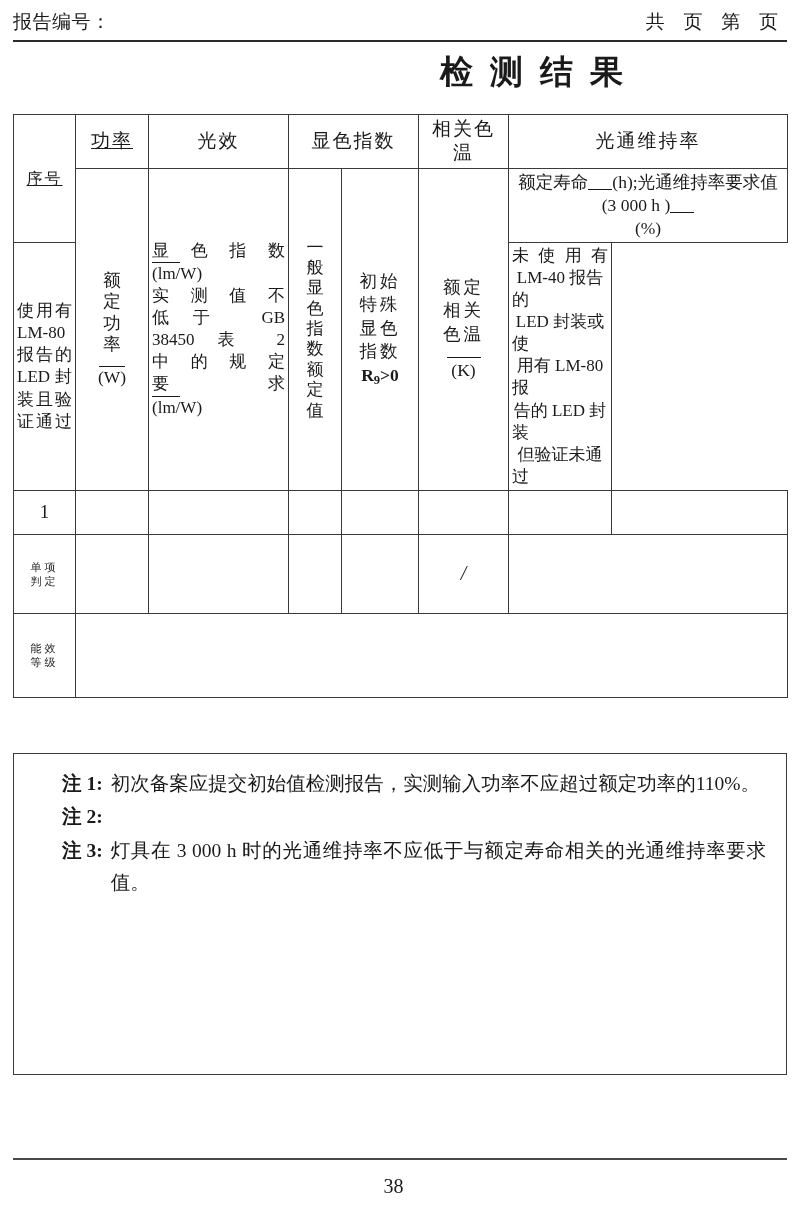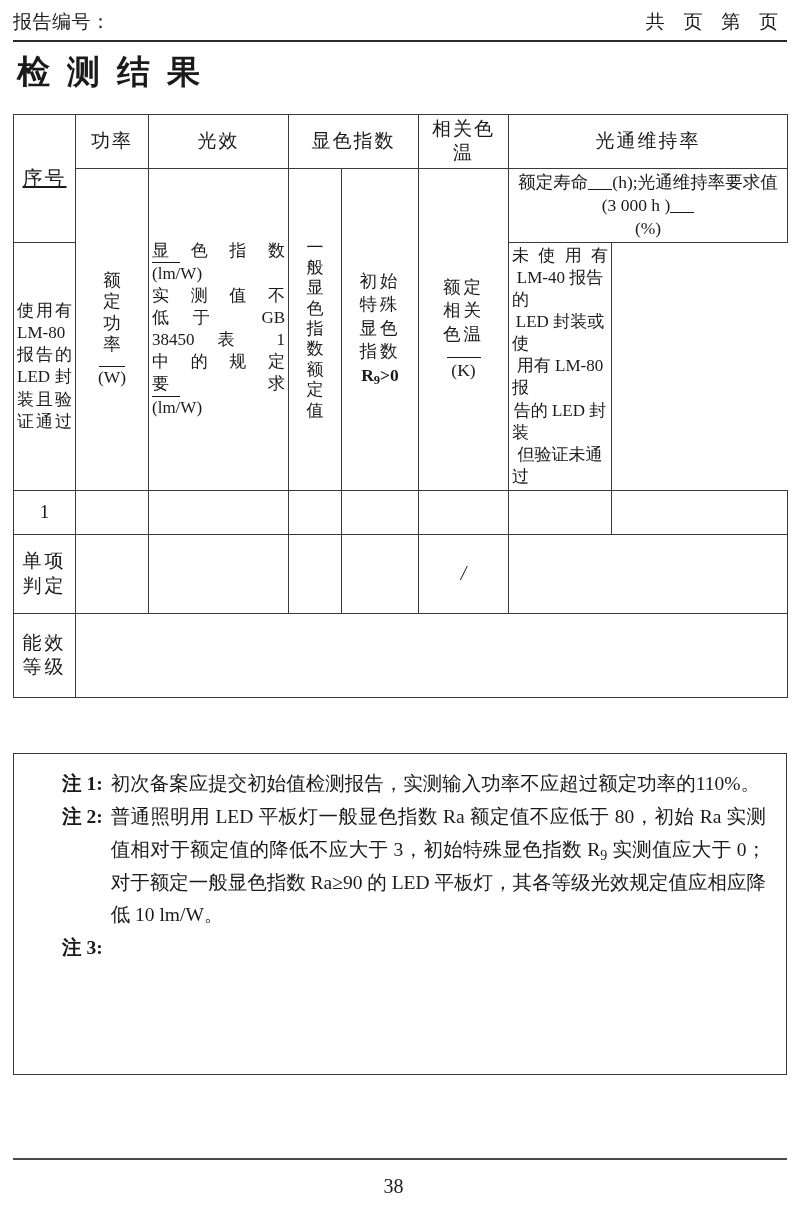--- a/index.html
+++ b/index.html
@@ -41,21 +41,21 @@
     height: 0;
     border-top: 2.5px solid #2b2b2b;
   }
 
   
   #doc-title {
     position: absolute;
     left: 0;
     top: 50px;
     width: 640px;
-    text-align: left;
+    text-align: right;
     font-size: 33px;
     font-weight: bold;
     letter-spacing: 17px;
     text-indent: 17px;
     font-family: "Liberation Serif", "DejaVu Serif", serif;
   }
 
   
   #results-table {
     position: absolute;
@@ -108,33 +108,33 @@
     border-bottom: 1.6px solid #1a1a1a;
     height: 8px;
   }
 
   .flow {
     display: block;
     line-height: 1.3;
   }
   .flow span { display: block; }
 
-  .seq-label { font-size: 20px; letter-spacing: 2px; text-decoration: underline; }
+  .seq-label { font-size: 16px; letter-spacing: 2px; text-decoration: underline; }
   .rownum { font-size: 19px; }
   .slash { font-size: 20px; font-style: italic; }
 
   .top-head {
     font-size: 19px;
     letter-spacing: 2px;
     padding: 6px 2px;
   }
   .head-2line {
     line-height: 1.3;
   }
-  .head-2line span { display: block; }
+  .head-2line span { display: block; text-decoration: underline; }
 
   .lm-cell {
     font-size: 17px;
     line-height: 1.33;
     text-align: justify;
     text-align-last: justify;
     padding: 4px 6px;
   }
   .life-cell {
     font-size: 17.5px;
@@ -150,21 +150,21 @@
     vertical-align: -2px;
   }
   .h-blank-sm {
     display: inline-block;
     width: 24px;
     border-bottom: 1.5px solid #1a1a1a;
     vertical-align: -2px;
   }
 
   .eff-cell {
-    font-size: 19px;
+    font-size: 11px;
     line-height: 1.3;
     letter-spacing: 3px;
   }
   .eff-cell span { display: block; }
 
   
   #notes-box {
     position: absolute;
     left: 13px;
     top: 753px;
@@ -274,21 +274,21 @@
         <span>(W)</span>
       </span>
     </td>
 
     <td rowspan="2" class="lm-cell">
       <span class="flow">
         <span>显色指数</span>
         <span><span class="h-blank"></span><span style="display:inline">(lm/W)</span></span>
         <span>实测值不</span>
         <span>低于 GB</span>
-        <span>38450 表 1</span>
+        <span>38450 表 2</span>
         <span>中的规定</span>
         <span>要求</span>
         <span><span class="h-blank"></span><span style="display:inline">(lm/W)</span></span>
       </span>
     </td>
 
     <td rowspan="2">
       <span class="vstack" style="font-size:17px;line-height:1.2">
         <span>一</span>
         <span>般</span>
@@ -392,21 +392,21 @@
 </tbody>
   </table>
 
 <div id="notes-box">
   <div class="note">
     <div class="note-label">注 1:</div>
     <div class="note-text">初次备案应提交初始值检测报告，实测输入功率不应超过额定功率的110%。</div>
   </div>
   <div class="note">
     <div class="note-label">注 2:</div>
-    <div class="note-text">普通照明用 LED 平板灯一般显色指数 Ra 额定值不应低于 80，初始 Ra 实测值相对于额定值的降低不应大于 3，初始特殊显色指数 R<sub>9</sub> 实测值应大于 0；对于额定一般显色指数 Ra≥90 的 LED 平板灯，其各等级光效规定值应相应降低 10 lm/W。</div>
   </div>
   <div class="note">
     <div class="note-label">注 3:</div>
+    <div class="note-text">灯具在 3 000 h 时的光通维持率不应低于与额定寿命相关的光通维持率要求值。</div>
   </div>
 </div>
 
 <div id="footer-rule"></div>
 <div id="page-number">38</div>
 
 </body></html>

